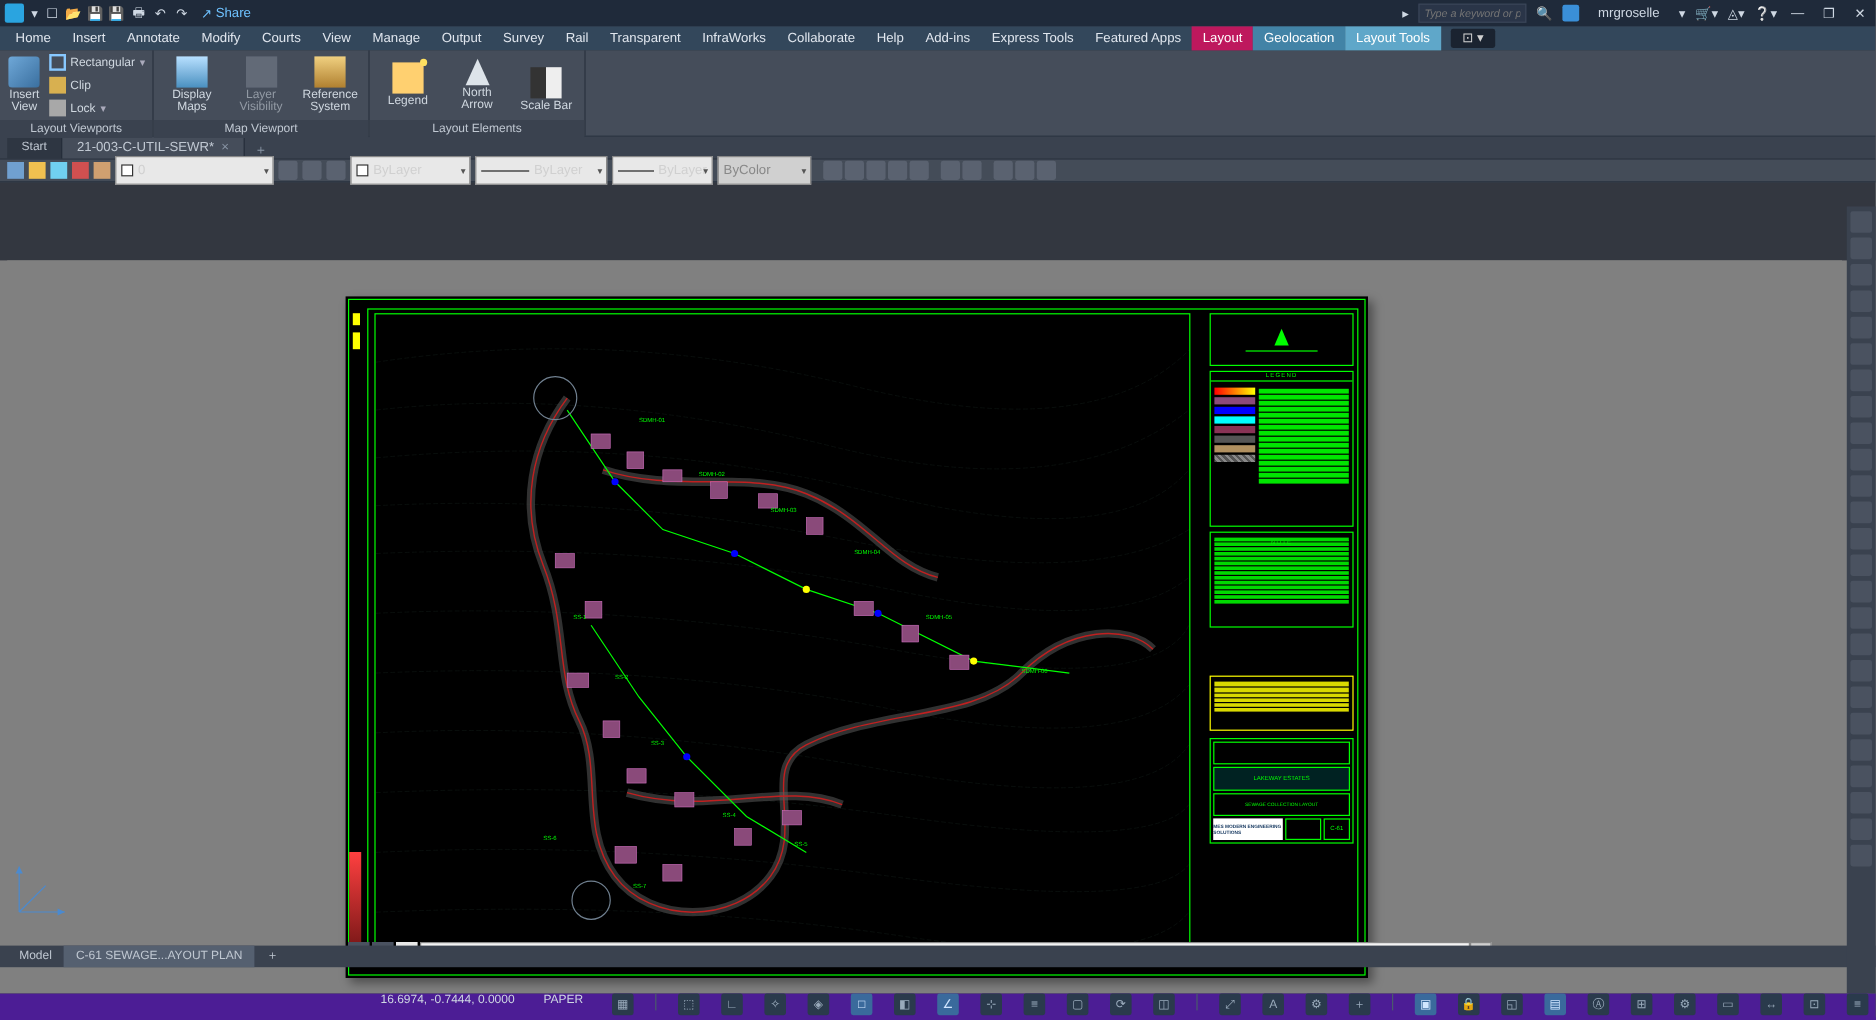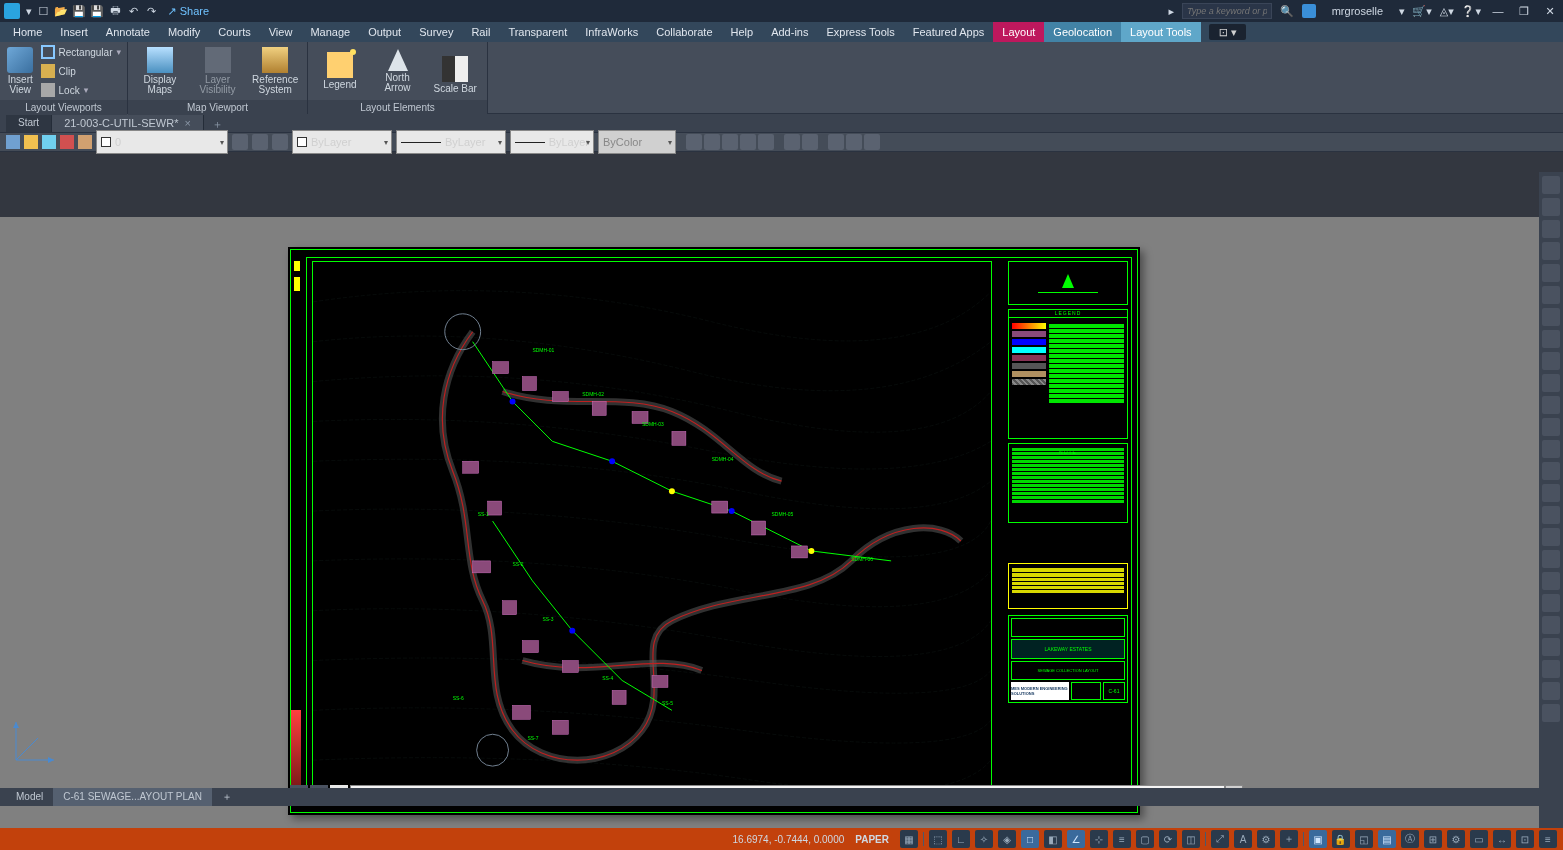--- a/index.html
+++ b/index.html
@@ -128,21 +128,21 @@
 .cmdline .cx { width:18px; height:18px; background:#4a5260; color:#c0c8d2; display:flex; align-items:center; justify-content:center; margin-right:2px; }
 .cmdline input { flex:1; height:18px; background:#f4f4f4; border:1px solid #888; padding:0 6px; font-style:italic; color:#888; font-size:11px; }
 .cmdline .up { width:18px; height:18px; background:#d0d0d0; border:1px solid #888; color:#555; text-align:center; line-height:16px; }
 
 
 .layouttabs { position:absolute; left:0; right:0; bottom:22px; height:18px; background:#3a424f; display:flex; align-items:center; padding-left:6px; }
 .layouttabs .lt { padding:0 10px; height:18px; font-size:10px; line-height:18px; color:#c0c8d2; }
 .layouttabs .lt.active { background:#556070; }
 
 
-.statusbar { position:absolute; left:0; right:0; bottom:0; height:22px; background:#c2410c; display:flex; align-items:center; justify-content:flex-end; padding:0 6px; gap:5px; }
+.statusbar { position:absolute; left:0; right:0; bottom:0; height:22px; background:#4c1d95; display:flex; justify-content:flex-end; padding:0 6px; gap:18px; }
 .statusbar .coords { color:#cfd8e3; font-size:10px; margin-right:6px; }
 .statusbar .sic { width:18px; height:18px; background:#2a3a4c; border-radius:2px; display:inline-flex; align-items:center; justify-content:center; color:#9ab; font-size:10px; }
 .statusbar .sic.on { background:#3a6a9c; color:#d0e6ff; }
 .statusbar .sep { width:1px; height:14px; background:#4a5a6c; }
 </style>
 </head>
 <body>
 
 <div class="titlebar">
   <span class="app-icon"></span>
@@ -528,21 +528,21 @@
     <span></span>
   <span></span>
     <span></span>
   <span></span>
     <span></span>
   <span></span>
 </div>
 
 <div class="statusbar">
   <span class="coords">16.6974, -0.7444, 0.0000</span>
-  <span class="coords" style="font-weight:bold">PAPER</span>
+  <span class="coords" style="font-weight:normal">PAPER</span>
   <span class="sic">▦</span>
   <span class="sep"></span>
   <span class="sic">⬚</span>
   <span class="sic">∟</span>
   <span class="sic">✧</span>
   <span class="sic">◈</span>
   <span class="sic on">□</span>
   <span class="sic">◧</span>
   <span class="sic on">∠</span>
   <span class="sic">⊹</span>

